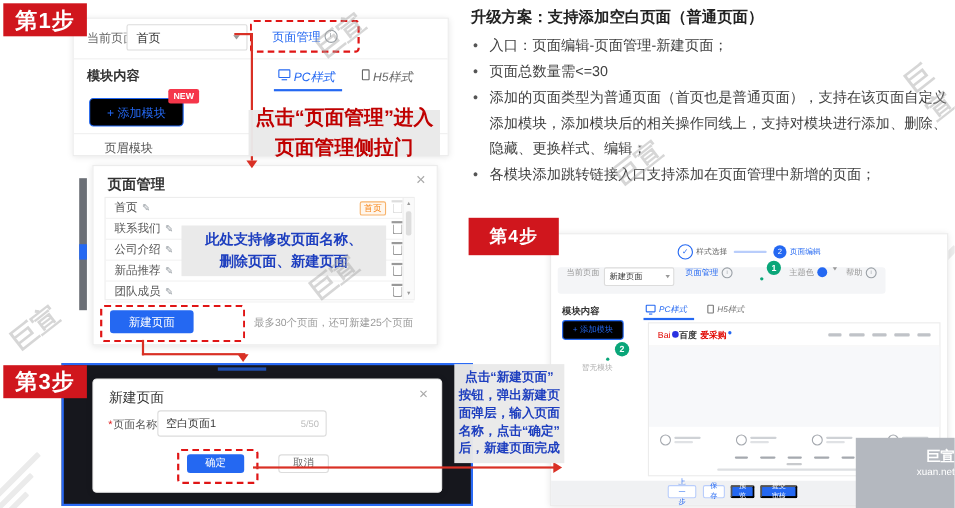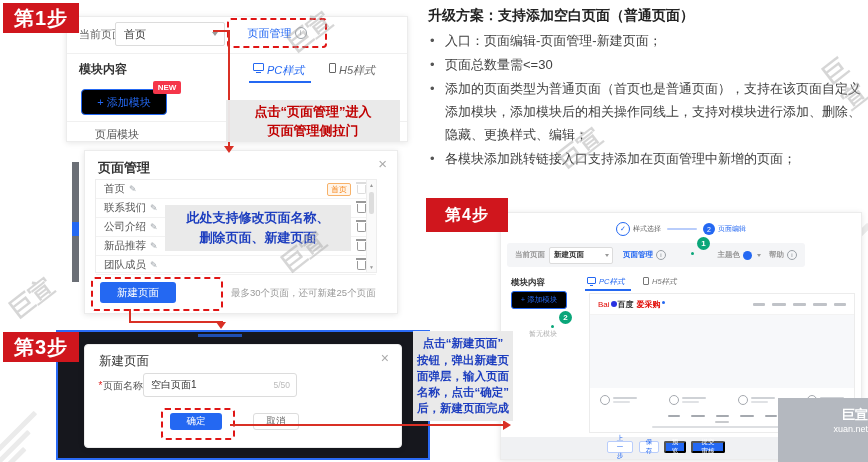--- a/index.html
+++ b/index.html
@@ -67,21 +67,21 @@
   .bullets{position:absolute;z-index:10;font-size:13px;color:#404040;line-height:23px;}
   .bullet{position:relative;padding-left:17px;margin-bottom:1px;}
   .bullet::before{content:"\2022";position:absolute;left:2px;color:#555;}
   
   .stepper{position:absolute;display:flex;align-items:center;justify-content:center;z-index:11;}
   .stp-c{width:12px;height:12px;border-radius:50%;display:flex;align-items:center;justify-content:center;font-size:7px;flex:0 0 auto;}
   .stp-c.done{border:1px solid #2468f2;color:#2468f2;background:#fff;}
   .stp-c.active{background:#2468f2;color:#fff;}
   .stp-l{font-size:7px;margin:0 0 0 3px;}
   .stp-line{width:30px;height:2px;background:#b9cdfb;border-radius:1px;margin:0 6px;}
-  .mini-toolbar{position:absolute;background:#f4f5f7;border-radius:3px;display:flex;align-items:center;padding:0 8px;font-size:7.5px;color:#999;z-index:11;font-weight:bold;}
+  .mini-toolbar{position:absolute;background:#f4f5f7;border-radius:3px;display:flex;padding:0 8px;font-size:7.5px;color:#999;z-index:11;}
   .g-badge{position:absolute;width:13px;height:13px;border-radius:50%;background:#0aa679;color:#fff;font-size:8px;font-weight:bold;display:flex;align-items:center;justify-content:center;z-index:14;}
   .g-dot{position:absolute;width:3px;height:3px;border-radius:50%;background:#0aa679;z-index:14;}
   .bar{background:#c0c3c8;border-radius:1px;display:inline-block;}
   .mini-btn{position:absolute;font-size:6.5px;display:flex;align-items:center;justify-content:center;border-radius:2px;z-index:12;}
   .mini-btn.o{border:1px solid #b9cdfb;color:#2468f2;background:#fff;}
   .mini-btn.f{background:#2468f2;color:#fff;}
   
   .wm{position:absolute;color:rgba(165,165,165,.45);font-weight:bold;font-size:24px;transform:rotate(-38deg);z-index:40;pointer-events:none;}
   .ribbon{position:absolute;z-index:2;transform:rotate(-45deg);}
   .ribbon .st{height:6px;background:#ebebeb;margin-bottom:4px;border-radius:1px;}
@@ -135,21 +135,21 @@
     <div class="btn-outline-blue abs" style="left:14px;top:72px;width:84px;height:24px;font-size:11px;">+ 添加模块</div>
     <div class="new-badge" style="left:86px;top:64px;width:28px;height:13px;font-size:8px;">NEW</div>
     <div class="divider" style="top:104px;"></div>
     <span class="abs" style="left:28px;top:110px;font-size:11px;color:#555;">页眉模块</span>
   </div>
 
   <div class="rline" style="left:213px;top:30px;width:16px;height:2px;"></div>
   <div class="rline" style="left:228px;top:30px;width:2px;height:116px;"></div>
   <div class="rhead-down" style="left:224px;top:146px;"></div>
 
-  <div class="annot red" style="left:226px;top:100px;width:174px;height:42px;font-size:13px;line-height:1.5;text-align:center;">点击“页面管理”进入
+  <div class="annot red" style="left:226px;top:100px;width:174px;height:42px;font-size:18px;line-height:1.5;text-align:center;">点击“页面管理”进入
 页面管理侧拉门</div>
 
 
   <div class="abs" style="left:72px;top:162px;width:7px;height:120px;background:#6b6f76;z-index:9;">
     <div class="abs" style="left:0;top:60px;width:7px;height:14px;background:#2468f2;"></div>
   </div>
 
   <div class="card" style="left:84px;top:150px;width:312px;height:162px;">
     <span class="abs" style="left:13px;top:8px;font-size:13px;font-weight:bold;color:#333;">页面管理</span>
     <span class="close-x" style="right:10px;top:4px;font-size:15px;"></span>

